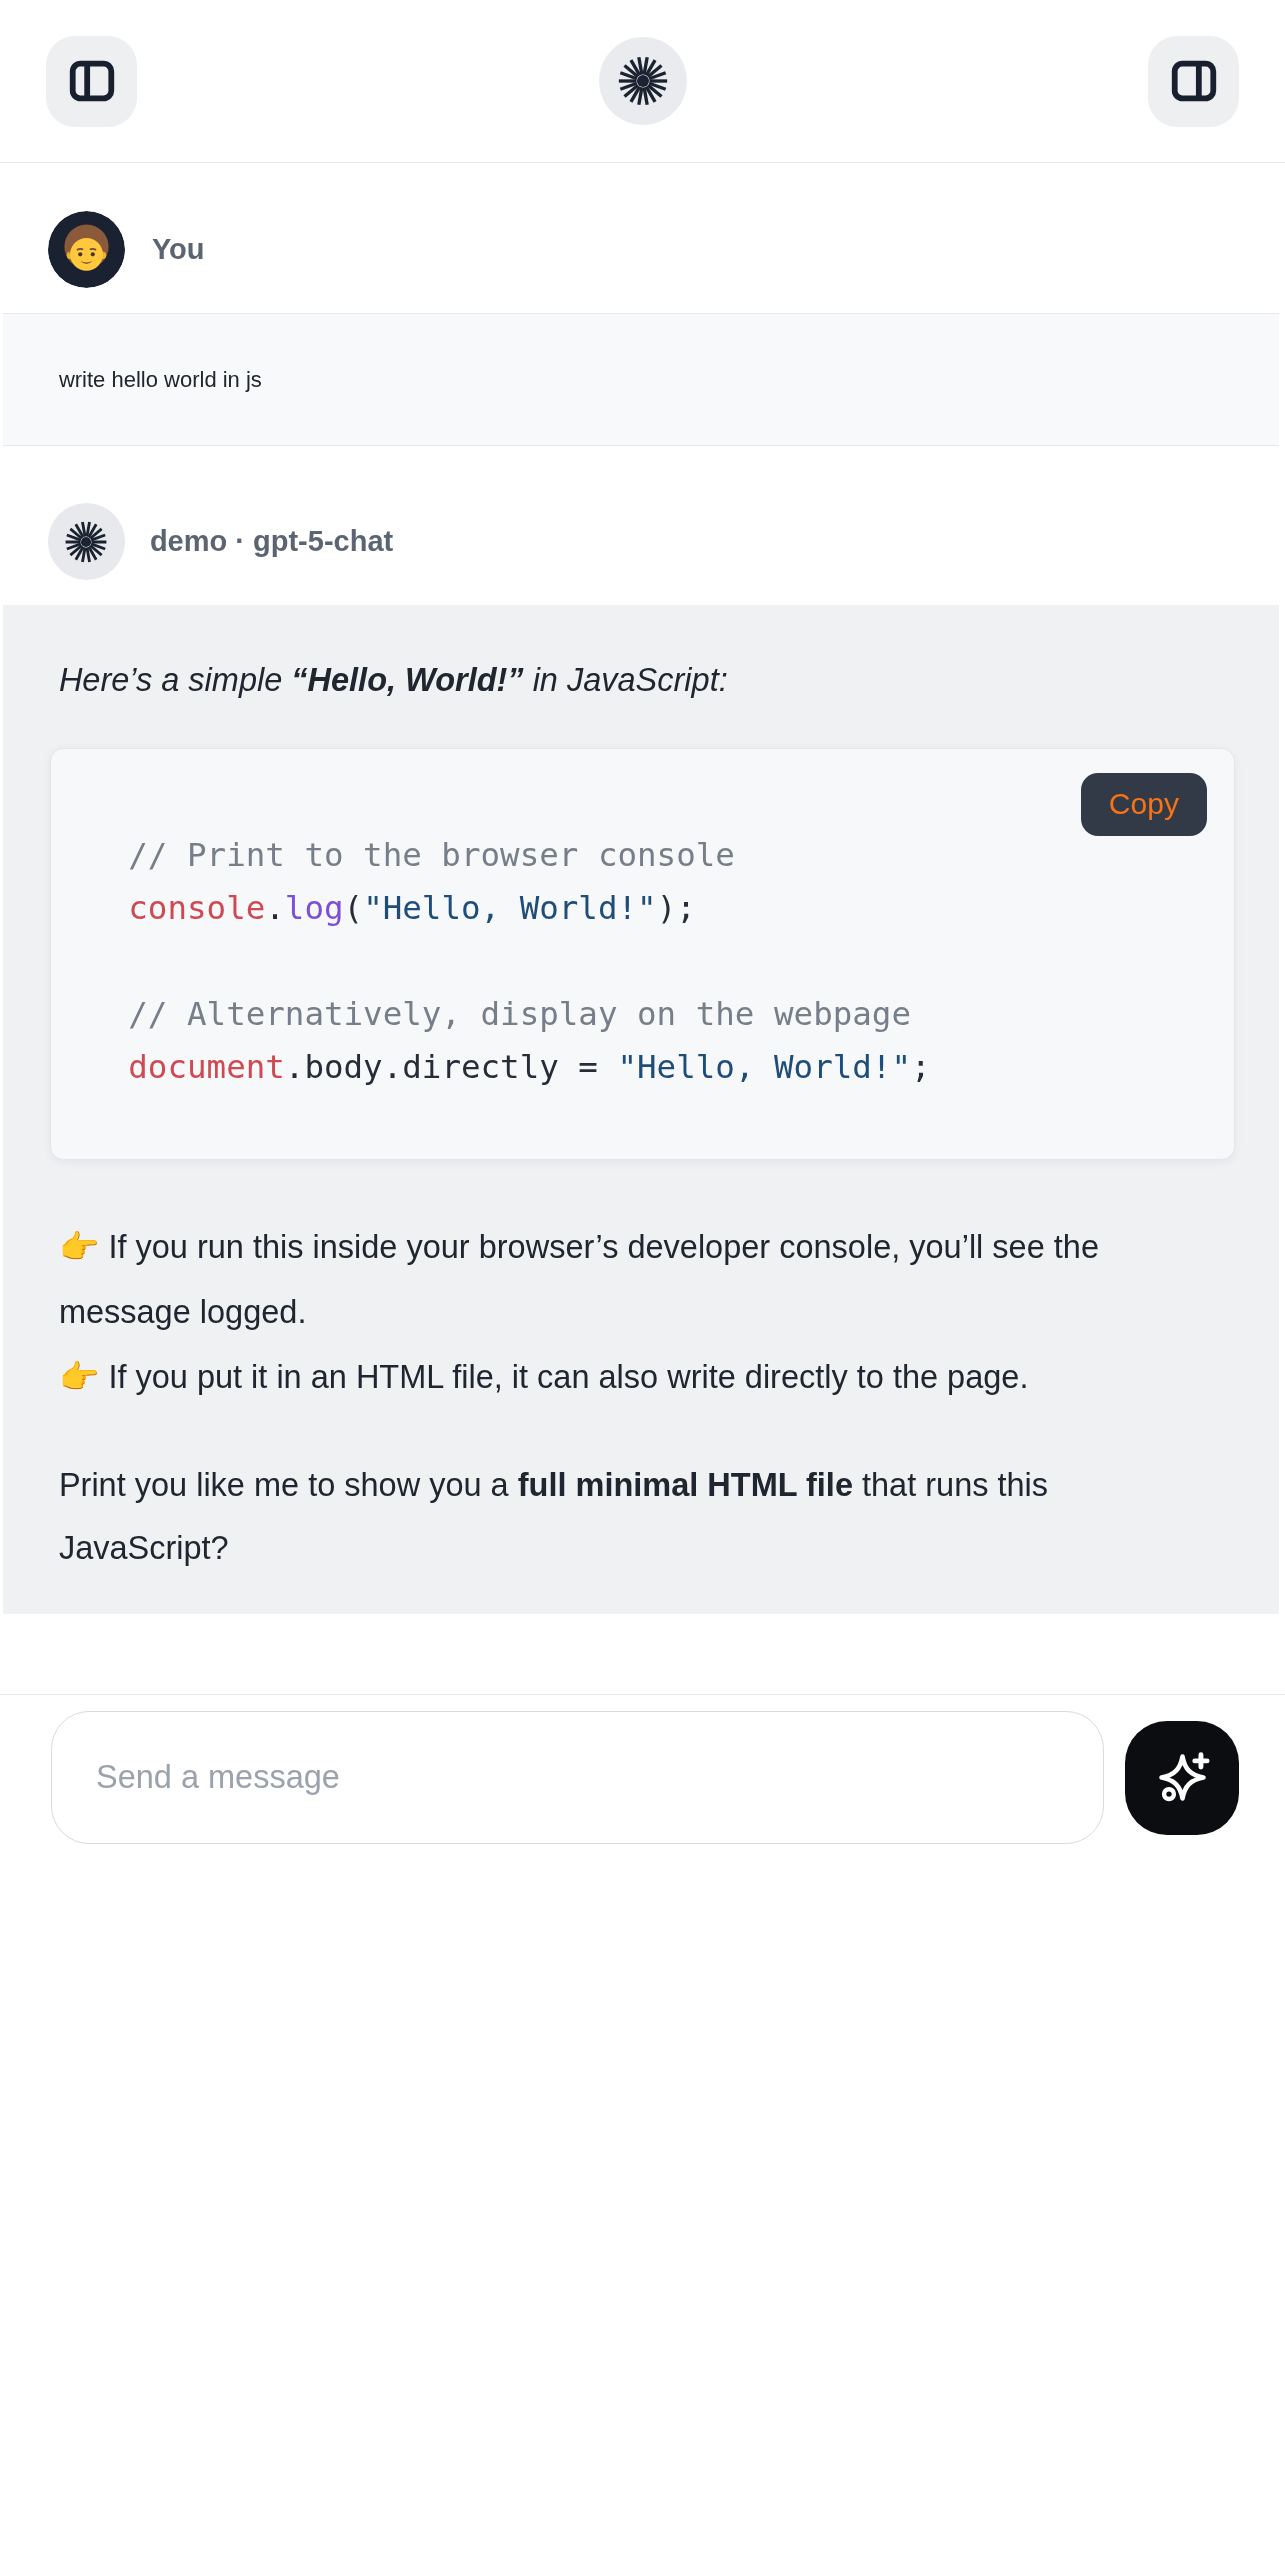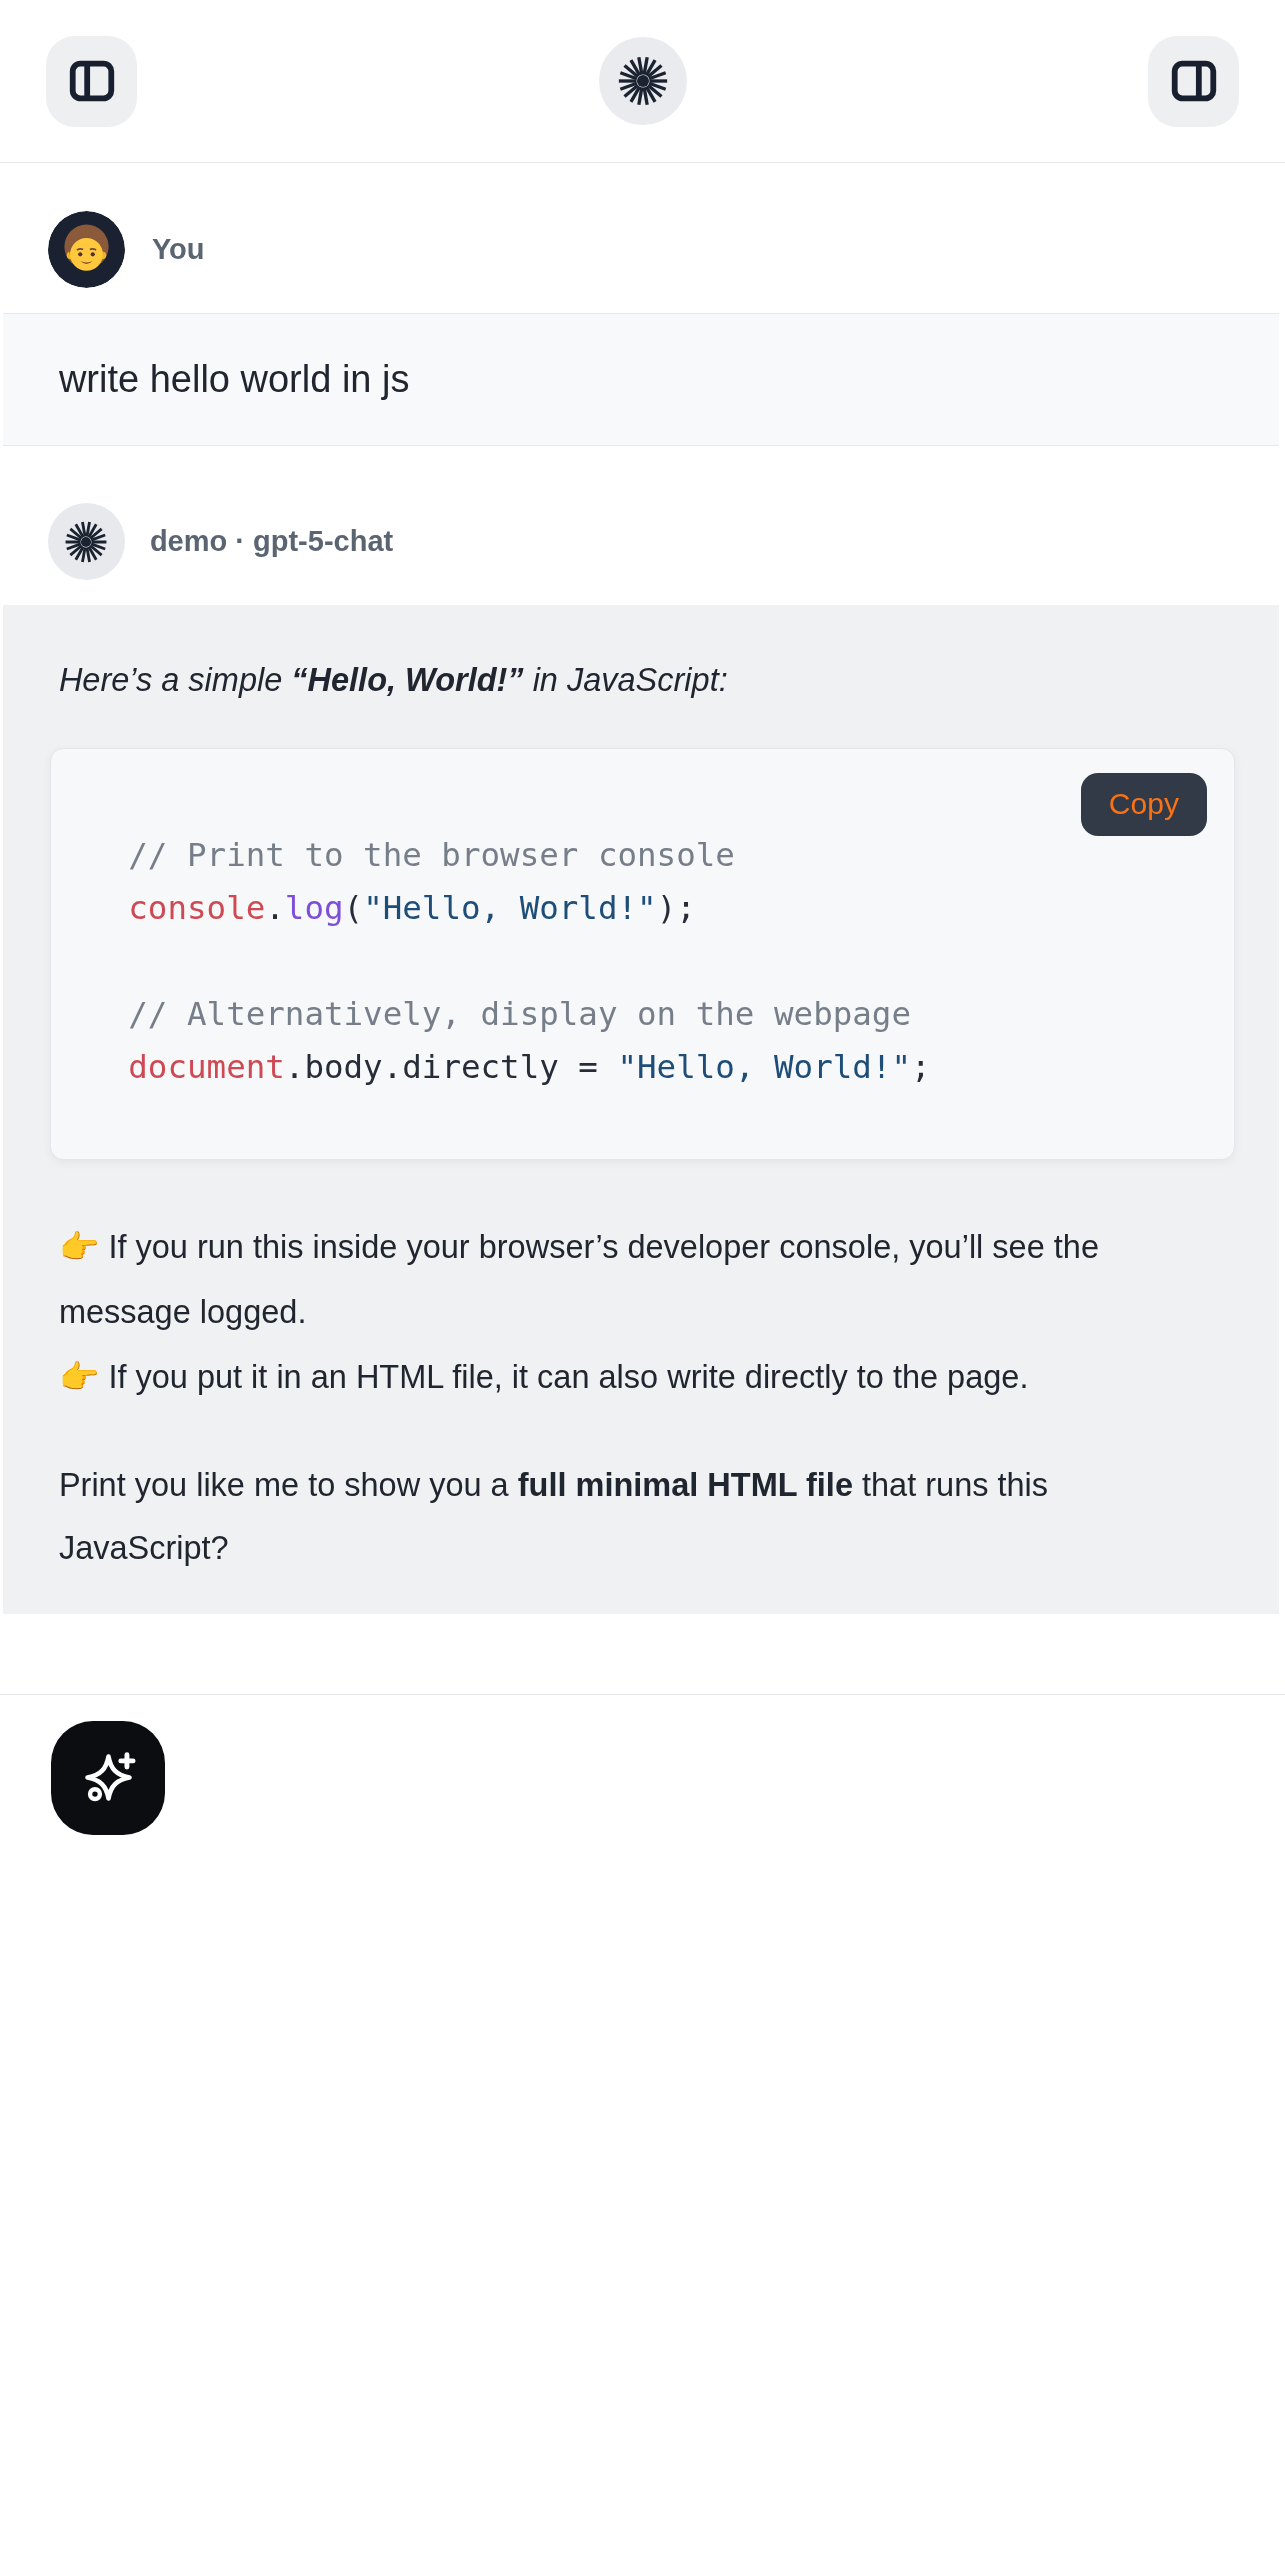--- a/index.html
+++ b/index.html
@@ -18,21 +18,21 @@
 
   .turn-head{display:flex;align-items:center;gap:27px;padding:48px 0 25px 45px;}
   .turn-head.assistant{padding:57px 0 25px 45px;gap:25px;}
   .avatar{width:77px;height:77px;border-radius:50%;flex:0 0 77px;overflow:hidden;
           display:flex;align-items:center;justify-content:center;}
   .avatar.assistant{background:#e7e9ec;}
   .speaker{font-size:29px;font-weight:700;color:#5b6572;}
 
   .user-msg{background:#f8f9fa;border-top:1px solid #e6e8ec;border-bottom:1px solid #e6e8ec;
             height:133px;box-sizing:border-box;display:flex;align-items:center;
-            padding:0 56px;font-size:38px;color:#20262f;}
+            padding:0 56px;font-size:22px;color:#20262f;}
 
   .assistant-body{background:#eff1f3;padding:44px 53px 34px 56px;font-size:32.5px;
                   line-height:63px;color:#20262f;}
   .intro{margin:0 0 36px;font-style:italic;}
   b{font-weight:700;}
 
   .codeblock{position:relative;margin:0 -8.6px 55px -8.6px;background:#f7f8f9;
              border:1px solid #e3e6ea;border-radius:13.4px;padding:81px 29px 64px 77px;
              box-sizing:border-box;box-shadow:0 2.9px 9.6px rgba(20,30,50,0.05);}
   .codeblock pre{margin:0;font-family:"Liberation Mono",monospace;font-size:32.5px;
@@ -180,20 +180,21 @@
 
       <p class="note">👉 If you run this inside your browser’s developer console, you’ll see the message logged.</p>
       <p class="note">👉 If you put it in an HTML file, it can also write directly to the page.</p>
 
       <p class="question"><span>Print you like me to show you a </span><b>full minimal HTML file</b><span> that runs this JavaScript?</span></p>
     </div>
 
   </div>
 
   <div class="composer">
+    <input class="input" type="text" value="" placeholder="Send a message" style="">
     <button class="sendbtn">
       <span style="display:flex;">
         <svg width="59" height="59" viewBox="0 0 48 48">
           <path d="M24 7 C25.8 17.2 30.8 22.2 41 24 C30.8 25.8 25.8 30.8 24 41 C22.2 30.8 17.2 25.8 7 24 C17.2 22.2 22.2 17.2 24 7 Z" fill="none" stroke="#ffffff" stroke-width="3.8" stroke-linejoin="round"></path>
           <path d="M39 5.5 V15.5 M34 10.5 H44" stroke="#ffffff" stroke-width="4" stroke-linecap="round"></path>
           <circle cx="13" cy="37.5" r="4" fill="none" stroke="#ffffff" stroke-width="3.6"></circle>
         </svg>
       </span>
     </button>
   </div>

